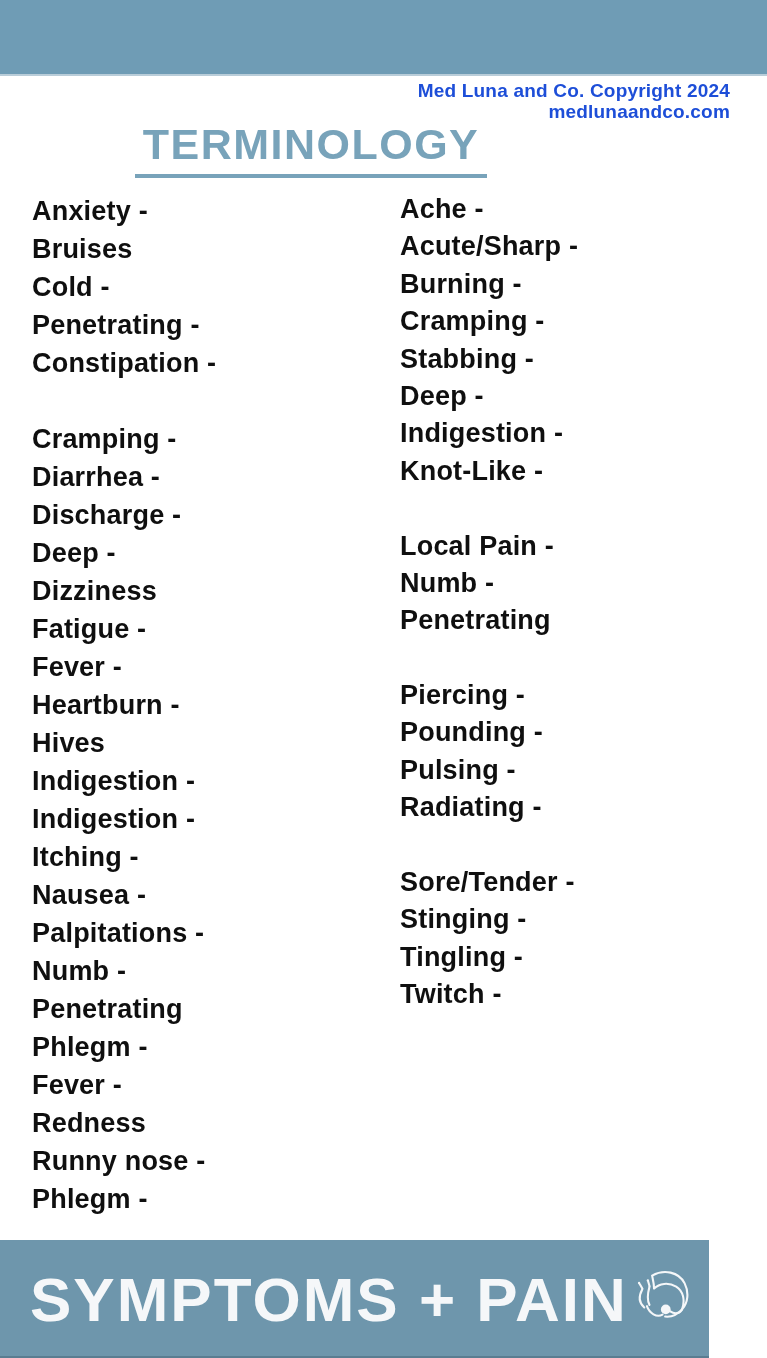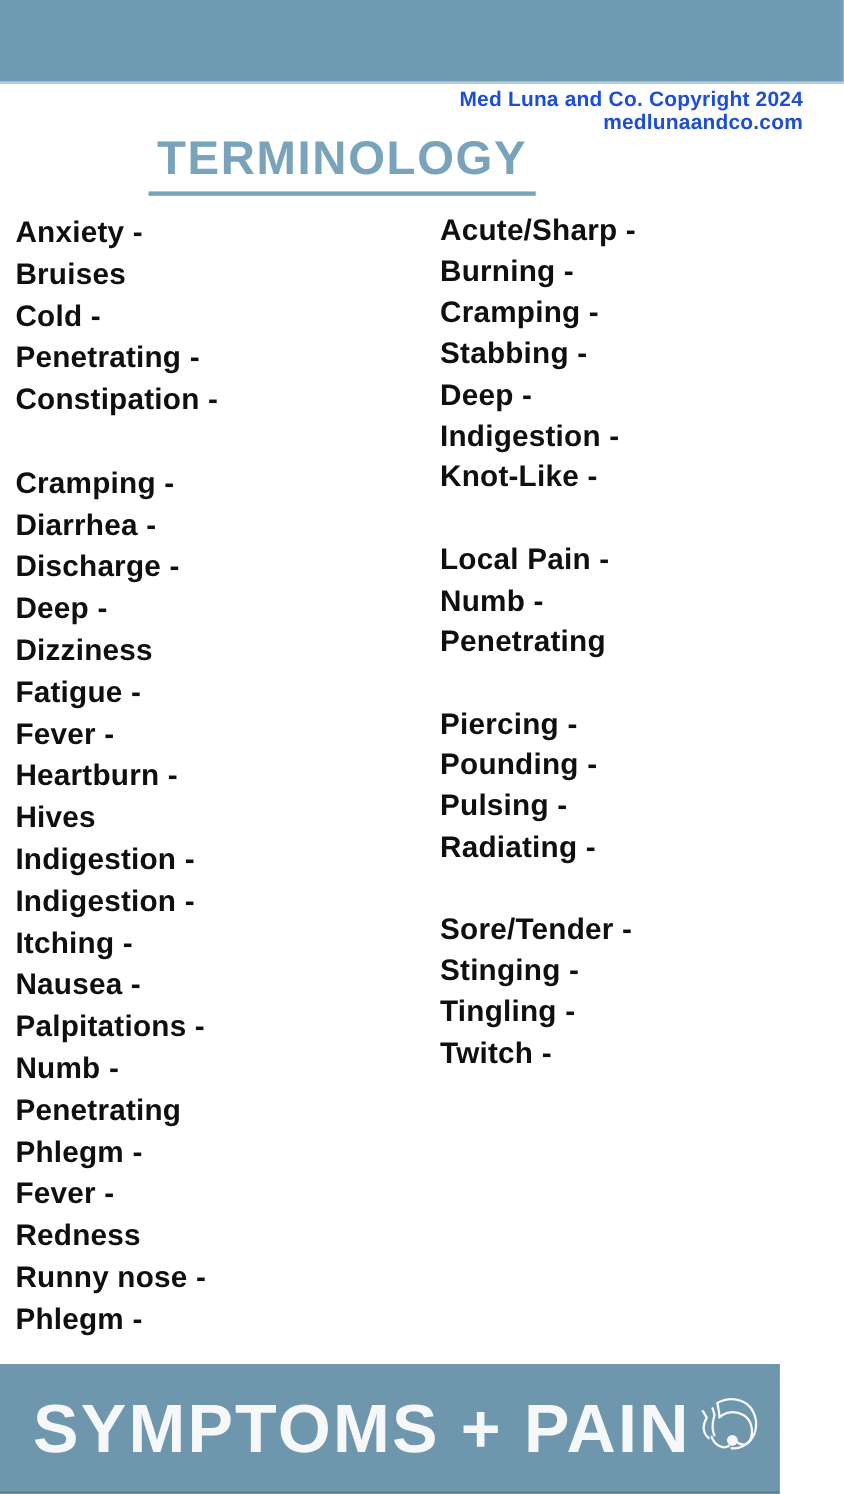--- a/index.html
+++ b/index.html
@@ -25,21 +25,21 @@
     color:var(--title-text, #78a3ba);
     border-bottom:4px solid var(--title-text, #78a3ba);
     padding:0 8px 5px 8px;
   }
   .col {
     position:absolute;
     font-size:27px; font-weight:700; color:#0f0f0f;
     letter-spacing:0.2px;
   }
   .col .term { height:38px; line-height:38px; white-space:pre; }
-  .col-left  { left:14px;  top:192px; }
+  .col-left  { left:32px;  top:192px; }
   .col-right { left:400px; top:191px; }
   .col-right .term { height:37.4px; line-height:37.4px; }
   .footer {
     position:absolute; left:0; bottom:0; width:709px; height:118px;
     background:var(--footer-bar, #6e96ac);
     display:flex; align-items:center;
     box-shadow:inset 0 -2px 0 rgba(30,50,65,0.25);
   }
   .footer-title {
     color:var(--footer-text, #f5f7f9);
@@ -86,20 +86,21 @@
     <div class="term">Palpitations -</div>
     <div class="term">Numb -</div>
     <div class="term">Penetrating</div>
     <div class="term">Phlegm -</div>
     <div class="term">Fever -</div>
     <div class="term">Redness</div>
     <div class="term">Runny nose -</div>
     <div class="term">Phlegm -</div>
   </div>
 <div class="col col-right">
+    <div class="term">Ache -</div>
     <div class="term">Acute/Sharp -</div>
     <div class="term">Burning -</div>
     <div class="term">Cramping -</div>
     <div class="term">Stabbing -</div>
     <div class="term">Deep -</div>
     <div class="term">Indigestion -</div>
     <div class="term">Knot-Like -</div>
     <div class="term"></div>
     <div class="term">Local Pain -</div>
     <div class="term">Numb -</div>

